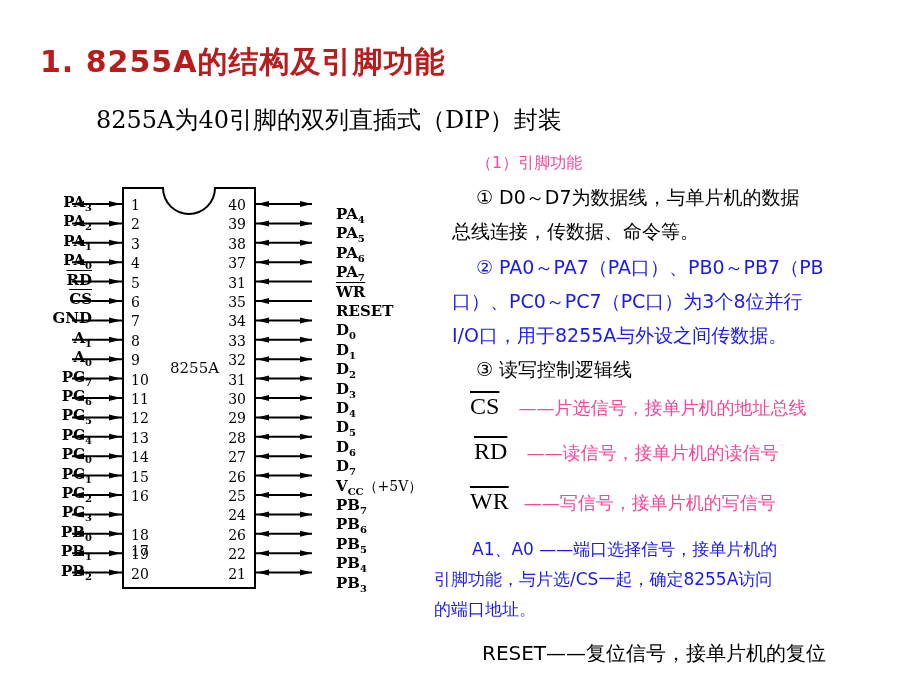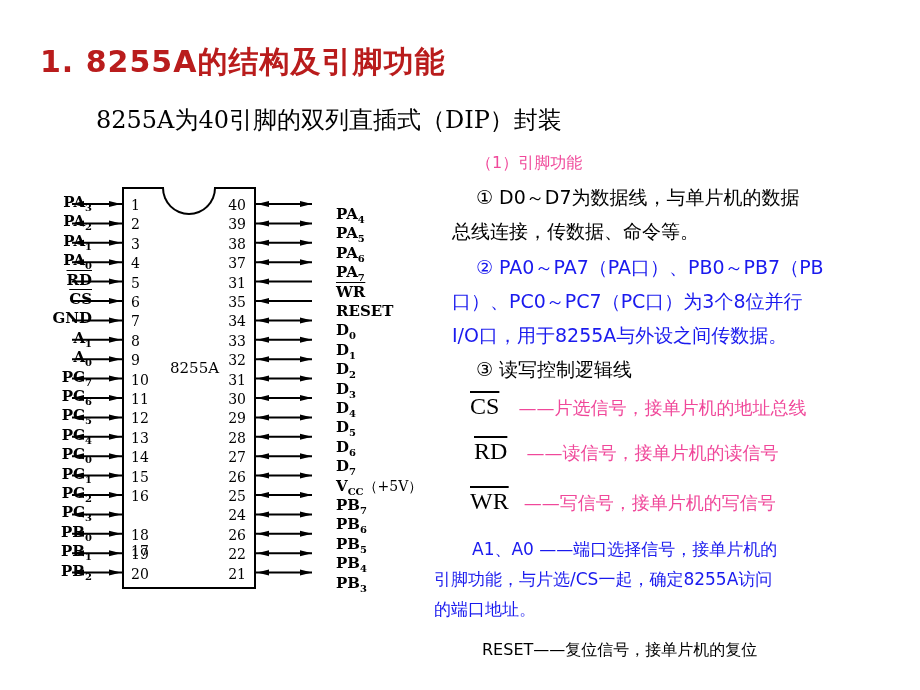--- a/index.html
+++ b/index.html
@@ -17,21 +17,21 @@
   .pin-label { position:absolute; font-size:15px; line-height:15px; font-weight:bold; }
   .pin-label.l { right:0; text-align:right; }
   .pin-label sub { font-size:10px; vertical-align:-4px; font-weight:bold; }
   .ovl { text-decoration:overline; }
   svg.arrows { position:absolute; left:0; top:0; }
   .para { font-family:"DejaVu Sans", sans-serif; font-size:19px; line-height:34px; }
   .pink { color:#f0489a; }
   .blue { color:#1a1aee; }
   .sig { font-family:"Liberation Serif", serif; font-size:24px; color:#000; text-decoration:overline; }
   .sigdesc { font-family:"DejaVu Sans", sans-serif; font-size:18px; color:#f0489a; }
-  .reset-line { font-family:"DejaVu Sans", sans-serif; font-size:16px; color:#000; }
+  .reset-line { font-family:"DejaVu Sans", sans-serif; font-size:20px; color:#000; }
 </style>
 </head>
 <body>
 
 <div class="abs title">1. 8255A的结构及引脚功能</div>
 <div class="abs subtitle">8255A为40引脚的双列直插式（DIP）封装</div>
 
 <div id="diagram" style="position:absolute;left:0;top:0;width:440px;height:690px;">
   <svg class="arrows" id="arrow-svg" width="440" height="690">
       <line x1="72" x2="122" y1="204" y2="204" stroke="#000" stroke-width="2"></line>

